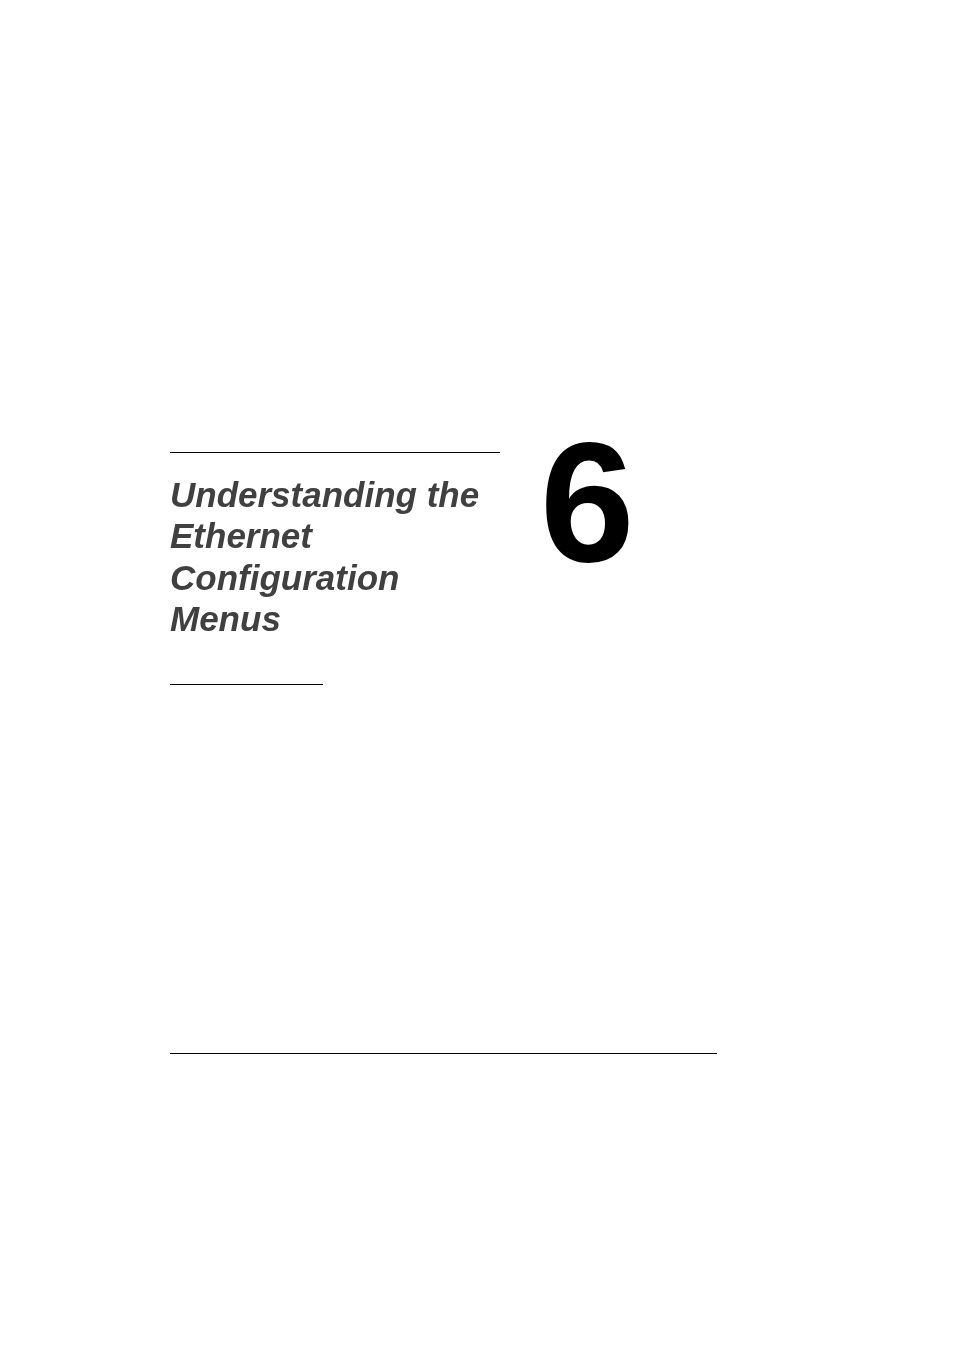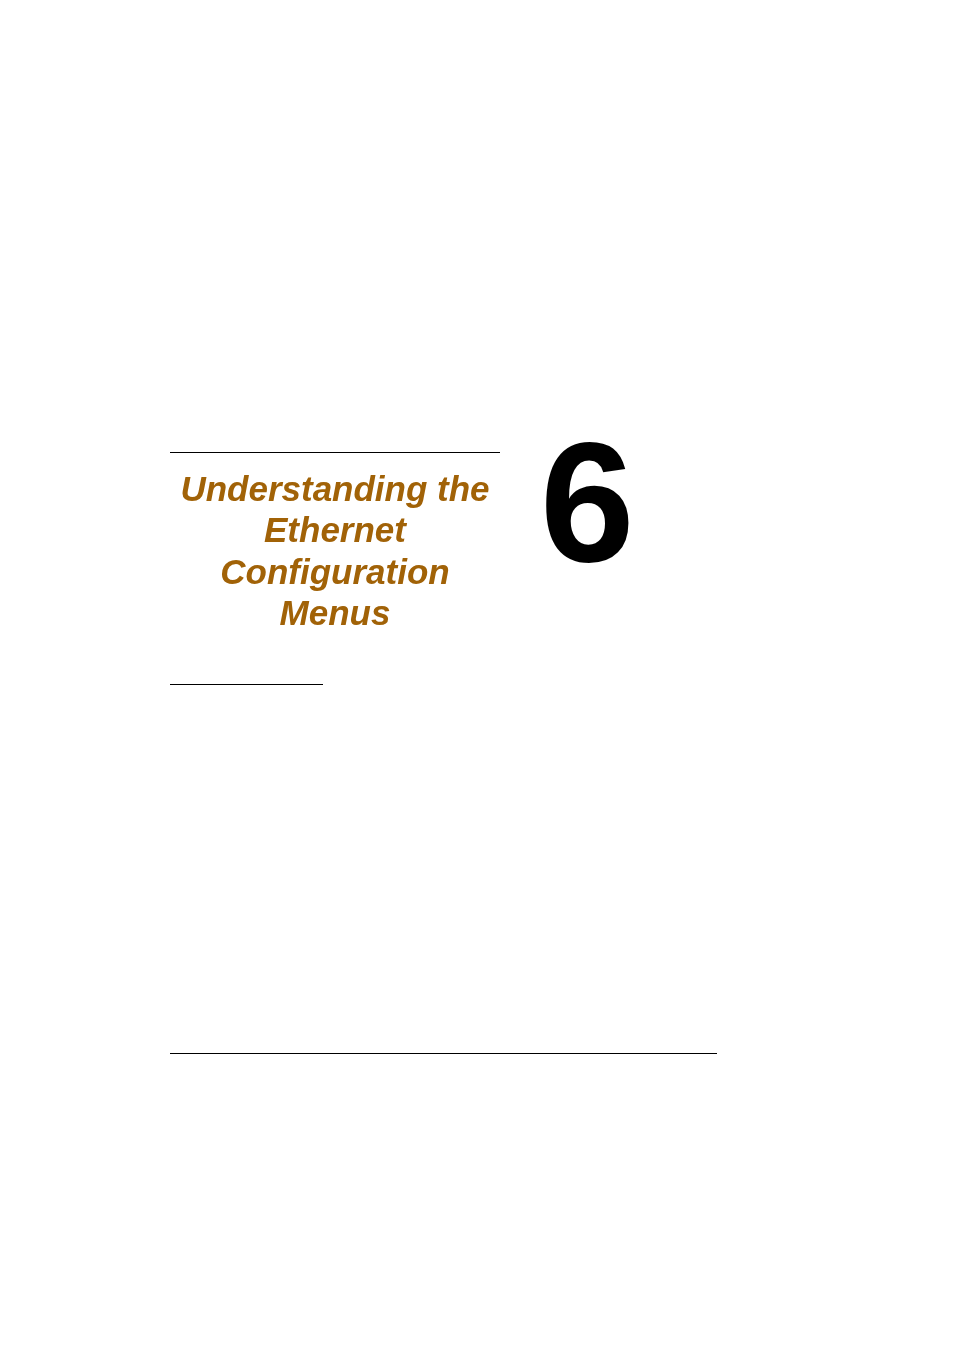--- a/index.html
+++ b/index.html
@@ -30,29 +30,29 @@
     .title-rule-top {
       position: absolute;
       top: 0;
       left: 170px;
       width: 330px;
       height: 0;
       border-top: 1px solid #000;
     }
     .chapter-title {
       position: absolute;
-      top: 16px;
+      top: 22px;
       left: 170px;
       width: 330px;
-      text-align: center;
+      text-align: left;
       font-size: 35px;
       font-weight: bold;
       font-style: italic;
       line-height: 1.18;
-      color: #a16207;
+      color: #404040;
       font-family: Arial, Helvetica, sans-serif;
     }
     .chapter-number {
       position: absolute;
       top: -48px;
       left: 540px;
       font-size: 170px;
       font-weight: 900;
       color: #000;
       font-family: Arial, Helvetica, sans-serif;

